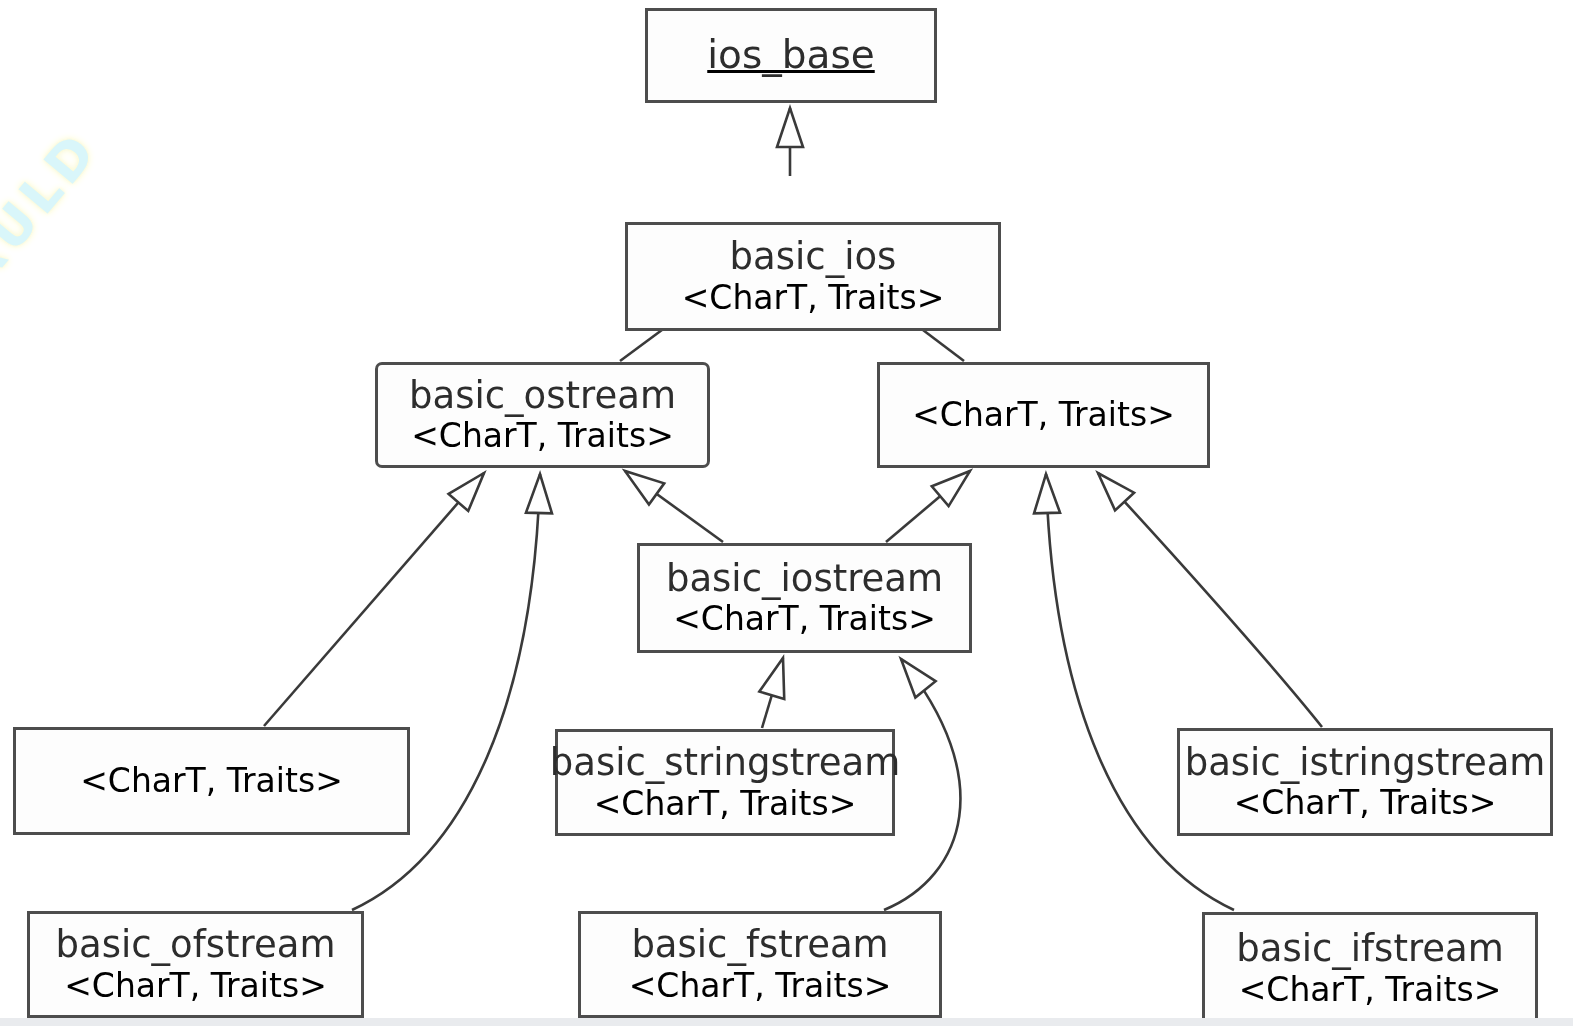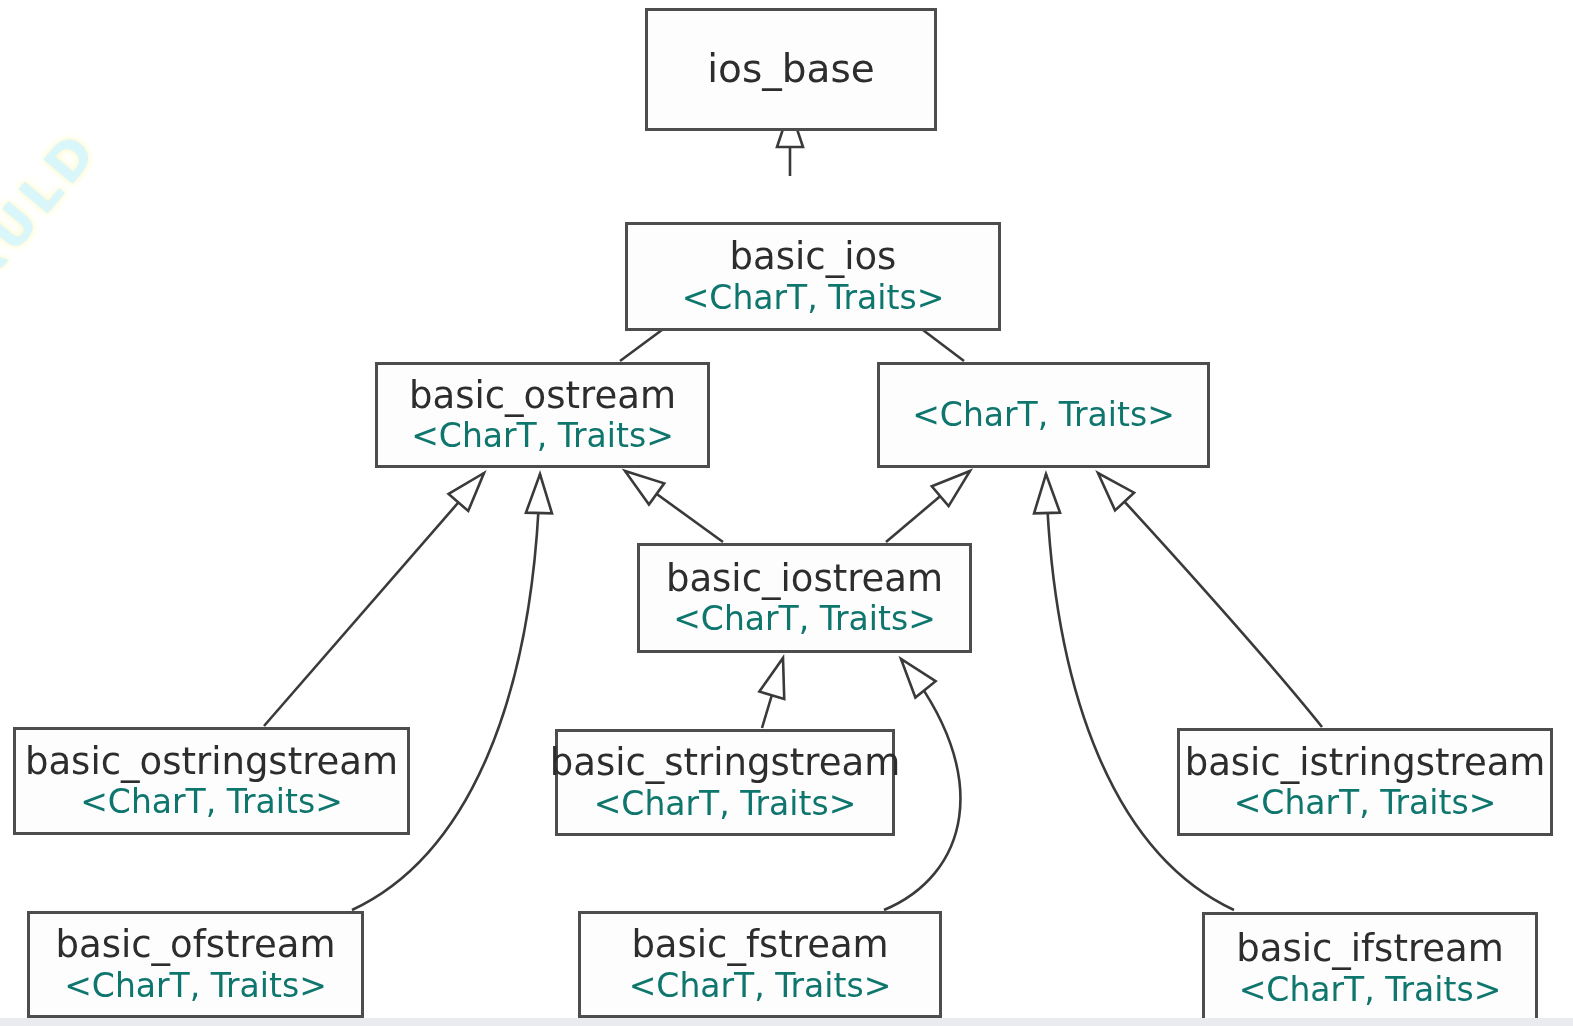--- a/index.html
+++ b/index.html
@@ -51,21 +51,21 @@
   .node .t {
     font-size: 37px;
     color: #2d2d2d;
     white-space: nowrap;
   }
   .node.single .t {
     font-size: 39px;
   }
   .node .s {
     font-size: 33px;
-    color: #0f766e;
+    color: #000000;
     white-space: nowrap;
   }
   .node .s:empty { display: none; }
   .bottom-bar {
     position: absolute;
     left: 0;
     top: 1018px;
     width: 1573px;
     height: 8px;
     background: #e9ebee;
@@ -92,46 +92,45 @@
       <path d="M 352 910 C 468 856, 534 700, 540 474" marker-end="url(#inherit)"></path>
       <path d="M 723 542 L 625 471" marker-end="url(#inherit)"></path>
       <path d="M 886 542 L 970 471" marker-end="url(#inherit)"></path>
       <path d="M 762 728 L 783 658" marker-end="url(#inherit)"></path>
       <path d="M 884 910 C 966 876, 997 778, 901 659" marker-end="url(#inherit)"></path>
       <path d="M 1322 727 C 1270 662, 1165 545, 1098 473" marker-end="url(#inherit)"></path>
       <path d="M 1234 910 C 1118 856, 1052 700, 1046 474" marker-end="url(#inherit)"></path>
     </g>
   </svg>
 
-  <div class="node single" style="left:645px; top:8px; width:292px; height:123px;">
+  <div class="node single" style="left:645px; top:8px; width:292px; height:95px;text-decoration:underline;">
     <div class="t">ios_base</div>
 
   </div>
 
   <div class="node" style="left:625px; top:178px; width:376px; height:109px;margin-top:44px;">
     <div class="t">basic_ios</div>
     <div class="s">&lt;CharT, Traits&gt;</div>
   </div>
 
-  <div class="node" style="left:375px; top:362px; width:335px; height:106px;">
+  <div class="node" style="left:375px; top:362px; width:335px; height:106px;border-radius:7px;">
     <div class="t">basic_ostream</div>
     <div class="s">&lt;CharT, Traits&gt;</div>
   </div>
 
   <div class="node" style="left:877px; top:362px; width:333px; height:106px;">
     <div class="s">&lt;CharT, Traits&gt;</div>
   </div>
 
   <div class="node" style="left:637px; top:543px; width:335px; height:110px;">
     <div class="t">basic_iostream</div>
     <div class="s">&lt;CharT, Traits&gt;</div>
   </div>
 
   <div class="node" style="left:13px; top:727px; width:397px; height:108px;">
-    <div class="t">basic_ostringstream</div>
     <div class="s">&lt;CharT, Traits&gt;</div>
   </div>
 
   <div class="node" style="left:555px; top:729px; width:340px; height:107px;">
     <div class="t">basic_stringstream</div>
     <div class="s">&lt;CharT, Traits&gt;</div>
   </div>
 
   <div class="node" style="left:1177px; top:728px; width:376px; height:108px;">
     <div class="t">basic_istringstream</div>

